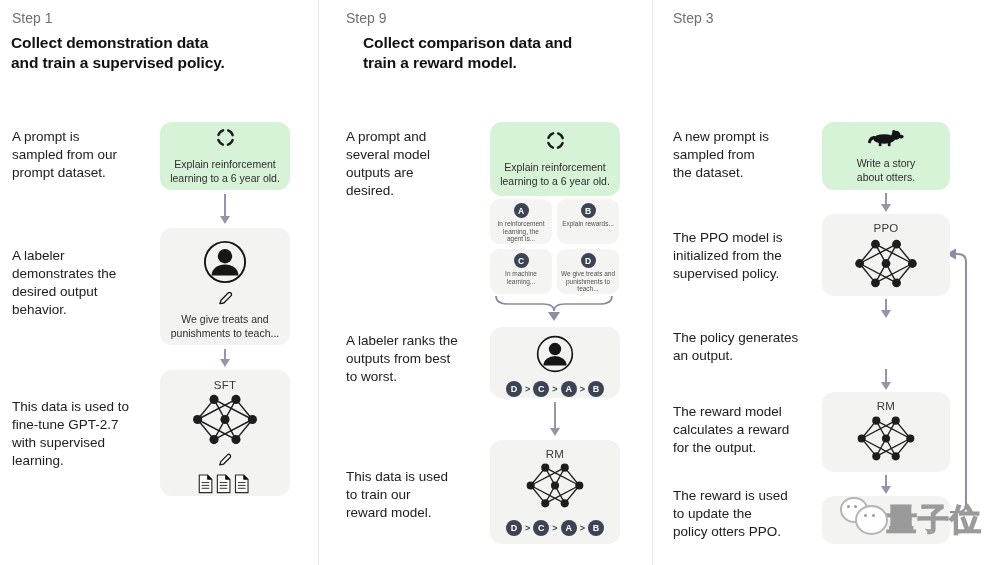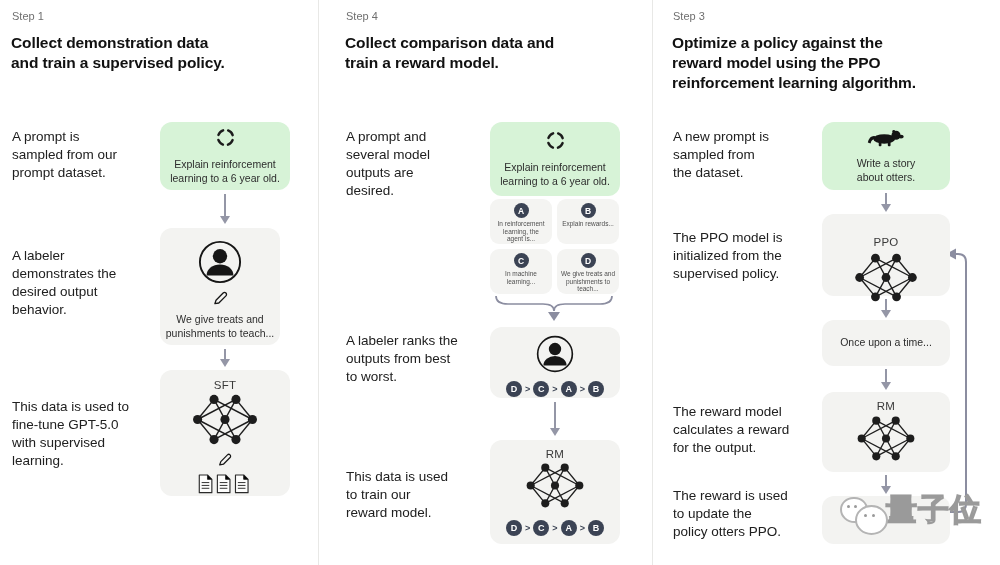--- a/index.html
+++ b/index.html
@@ -1,20 +1,20 @@
 <!DOCTYPE html>
 <html><head>
 <meta charset="utf-8">
 <style>
   html,body{margin:0;padding:0;background:#fff;}
   .canvas{position:relative;width:1000px;height:565px;background:#ffffff;
     font-family:"Liberation Sans",sans-serif;color:#1c1c1c;overflow:hidden;}
   .divider{position:absolute;top:0;bottom:0;width:1px;background:#e8e8e6;}
   .pre{white-space:pre-line;}
-  .step-label{position:absolute;font-size:11px;color:#6f6f6f;}
+  .step-label{position:absolute;font-size:14px;color:#6f6f6f;}
   .step-title{position:absolute;font-size:15.5px;font-weight:bold;line-height:1.28;
     color:#111;letter-spacing:-0.1px;}
   .side-text{position:absolute;font-size:13.5px;line-height:1.33;color:#202020;}
   .gbox{position:absolute;background:#d7f3d7;border-radius:12px;display:flex;
     flex-direction:column;align-items:center;justify-content:center;gap:5px;
     box-sizing:border-box;padding:6px;}
   .xbox{position:absolute;background:#f3f3f1;border-radius:12px;display:flex;
     flex-direction:column;align-items:center;box-sizing:border-box;}
   .box-text{font-size:10.5px;line-height:1.3;text-align:center;color:#2d2d2d;}
   .model-label{font-size:11.5px;color:#3a3a3a;letter-spacing:.3px;}
@@ -24,21 +24,21 @@
   .mini-box{background:#f4f4f2;border-radius:9px;display:flex;flex-direction:column;
     align-items:center;box-sizing:border-box;padding-top:4px;}
   .mini-text{font-size:6.5px;line-height:1.18;text-align:center;color:#4f4f4f;
     margin-top:2px;padding:0 2px;}
   .letter-circle{width:15px;height:15px;border-radius:50%;background:#3b4354;color:#fff;
     font-size:8.5px;font-weight:bold;display:flex;align-items:center;justify-content:center;flex:0 0 auto;}
   .rank-row{display:flex;align-items:center;gap:3px;}
   .rank-row .letter-circle{width:16px;height:16px;font-size:9px;}
   .rank-sep{font-size:9px;font-weight:bold;color:#3b4354;}
   .loop-svg{position:absolute;pointer-events:none;}
-  .watermark{position:absolute;left:840px;top:489px;display:flex;align-items:flex-start;}
+  .watermark{position:absolute;left:840px;top:489px;display:flex;align-items:flex-end;}
   .wm-bubbles{position:relative;width:46px;height:52px;}
   .wm-b1{position:absolute;left:0;top:8px;width:24px;height:22px;background:#fff;
     border:2px solid #b4b4b4;border-radius:50% 50% 46% 54%;}
   .wm-b2{position:absolute;left:15px;top:16px;width:29px;height:26px;background:#fff;
     border:2px solid #b4b4b4;border-radius:50%;}
   .wm-eye{position:absolute;width:3px;height:3px;border-radius:50%;background:#9a9a9a;}
   .wm-text{font-size:31px;font-weight:bold;color:#ffffff;
     -webkit-text-stroke:1.3px #9a9a9a;text-shadow:0 0 1px #aaa;letter-spacing:1px;}
 </style>
 </head>
@@ -54,42 +54,42 @@
 and train a supervised policy.</div>
 
   <div class="side-text pre" style="left:12px;top:247px;width:150px">A labeler
 demonstrates the
 desired output
 behavior.</div>
   <div class="side-text pre" style="left:12px;top:128px;width:150px">A prompt is
 sampled from our
 prompt dataset.</div>
   <div class="side-text pre" style="left:12px;top:398px;width:155px">This data is used to
-fine-tune GPT-5.0
+fine-tune GPT-2.7
 with supervised
 learning.</div>
 
   <div class="gbox" style="left:160px;top:122px;width:130px;height:68px">
     <span>
       <svg width="23" height="23" viewBox="0 0 26 26">
           <circle cx="13" cy="13" r="8.5" fill="none" stroke="#1c1c1c" stroke-width="2.8" stroke-dasharray="7.5 5.8" stroke-linecap="round" transform="rotate(20 13 13)"></circle>
         </svg>
     </span>
     <span class="box-text pre">Explain reinforcement
 learning to a 6 year old.</span>
   </div>
 
   <div class="arr" style="left:219px;top:194px">
     <svg width="12" height="30">
         <line x1="6" y1="0" x2="6" y2="22" stroke="#9496a6" stroke-width="2"></line>
         <polygon points="1,22 11,22 6,30" fill="#9496a6"></polygon>
       </svg>
   </div>
 
-  <div class="xbox" style="left:160px;top:228px;width:120px;height:117px;padding-top:12px">
+  <div class="xbox" style="left:160px;top:228px;width:130px;height:117px;padding-top:12px">
     <span>
       <svg width="44" height="44" viewBox="0 0 46 46">
           <circle cx="23" cy="23" r="21" fill="none" stroke="#161616" stroke-width="2"></circle>
           <circle cx="23" cy="17" r="7.5" fill="#161616"></circle>
           <path d="M9 37 a14 11.5 0 0 1 28 0 z" fill="#161616"></path>
         </svg>
     </span>
     <span style="margin-top:3px">
       <svg width="15" height="15" viewBox="0 0 16 16">
           <path d="M2 13.5 L3.2 9.8 L10.8 2.2 C11.6 1.4 13 1.4 13.8 2.2 C14.6 3 14.6 4.4 13.8 5.2 L6.2 12.8 Z" fill="none" stroke="#161616" stroke-width="1.4" stroke-linejoin="round"></path>
@@ -149,22 +149,22 @@
         </g>
         <g stroke="#2a2a2a" stroke-width="1">
           <path d="M9.6 1 v4.6 h4.6 M3.5 9 h8 M3.5 12 h8 M3.5 15 h8"></path>
           <path d="M28.6 1 v4.6 h4.6 M22.5 9 h8 M22.5 12 h8 M22.5 15 h8"></path>
           <path d="M47.6 1 v4.6 h4.6 M41.5 9 h8 M41.5 12 h8 M41.5 15 h8"></path>
         </g>
       </svg>
     </span>
   </div>
 
-  <div class="step-label" style="left:346px;top:10px">Step 4</div>
-  <div class="step-title pre" style="left:345px;top:33px;width:260px">Collect comparison data and
+  <div class="step-label" style="left:346px;top:10px">Step 9</div>
+  <div class="step-title pre" style="left:363px;top:33px;width:260px">Collect comparison data and
 train a reward model.</div>
 
   <div class="side-text pre" style="left:346px;top:128px;width:150px">A prompt and
 several model
 outputs are
 desired.</div>
   <div class="side-text pre" style="left:346px;top:332px;width:155px">A labeler ranks the
 outputs from best
 to worst.</div>
   <div class="side-text pre" style="left:346px;top:468px;width:150px">This data is used
@@ -272,30 +272,29 @@
       <span class="rank-sep">&gt;</span>
       <span class="letter-circle">C</span>
       <span class="rank-sep">&gt;</span>
       <span class="letter-circle">A</span>
       <span class="rank-sep">&gt;</span>
       <span class="letter-circle">B</span>
     </span>
   </div>
 
   <div class="step-label" style="left:673px;top:10px">Step 3</div>
-  <div class="step-title pre" style="left:672px;top:33px;width:280px">Optimize a policy against the
-reward model using the PPO
-reinforcement learning algorithm.</div>
 
   <div class="side-text pre" style="left:673px;top:128px;width:150px">A new prompt is
 sampled from
 the dataset.</div>
   <div class="side-text pre" style="left:673px;top:229px;width:155px">The PPO model is
 initialized from the
 supervised policy.</div>
+  <div class="side-text pre" style="left:673px;top:329px;width:155px">The policy generates
+an output.</div>
   <div class="side-text pre" style="left:673px;top:403px;width:155px">The reward model
 calculates a reward
 for the output.</div>
   <div class="side-text pre" style="left:673px;top:487px;width:150px">The reward is used
 to update the
 policy otters PPO.</div>
 
   <svg class="loop-svg" style="left:820px;top:210px" width="160" height="320" viewBox="0 0 160 320">
     <path d="M130 302 H138 Q146 302 146 294 V52 Q146 44 138 44 H136" fill="none" stroke="#8b8da0" stroke-width="2" stroke-linecap="round"></path>
     <polygon points="136,38.5 136,49.5 126,44" fill="#8b8da0"></polygon>
@@ -319,21 +318,21 @@
 about otters.</span>
   </div>
 
   <div class="arr" style="left:880px;top:193px">
     <svg width="12" height="19">
         <line x1="6" y1="0" x2="6" y2="11" stroke="#9496a6" stroke-width="2"></line>
         <polygon points="1,11 11,11 6,19" fill="#9496a6"></polygon>
       </svg>
   </div>
 
-  <div class="xbox" style="left:822px;top:214px;width:128px;height:82px;padding-top:22px">
+  <div class="xbox" style="left:822px;top:214px;width:128px;height:82px;padding-top:8px">
     <span class="model-label">PPO</span>
     <span style="margin-top:4px">
       <svg width="68" height="51" viewBox="0 0 76 58">
         <g stroke="#1d1d1d" stroke-width="1.6">
           <line x1="26" y1="7" x2="8" y2="29"></line>
             <line x1="26" y1="7" x2="38" y2="29"></line>
             <line x1="26" y1="7" x2="68" y2="29"></line>
           <line x1="50" y1="7" x2="8" y2="29"></line>
             <line x1="50" y1="7" x2="38" y2="29"></line>
             <line x1="50" y1="7" x2="68" y2="29"></line>
@@ -357,23 +356,20 @@
     </span>
   </div>
 
   <div class="arr" style="left:880px;top:299px">
     <svg width="12" height="19">
         <line x1="6" y1="0" x2="6" y2="11" stroke="#9496a6" stroke-width="2"></line>
         <polygon points="1,11 11,11 6,19" fill="#9496a6"></polygon>
       </svg>
   </div>
 
-  <div class="xbox" style="left:822px;top:320px;width:128px;height:46px;justify-content:center">
-    <span class="box-text">Once upon a time...</span>
-  </div>
 
   <div class="arr" style="left:880px;top:369px">
     <svg width="12" height="21">
         <line x1="6" y1="0" x2="6" y2="13" stroke="#9496a6" stroke-width="2"></line>
         <polygon points="1,13 11,13 6,21" fill="#9496a6"></polygon>
       </svg>
   </div>
 
   <div class="xbox" style="left:822px;top:392px;width:128px;height:80px;padding-top:8px">
     <span class="model-label">RM</span>

